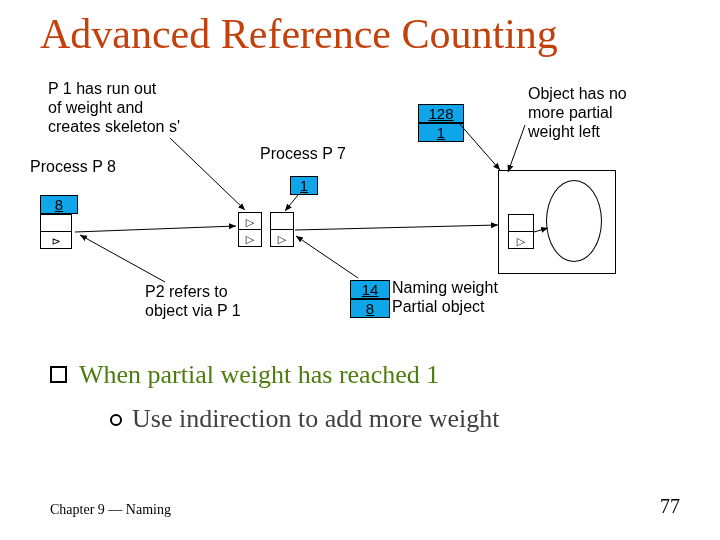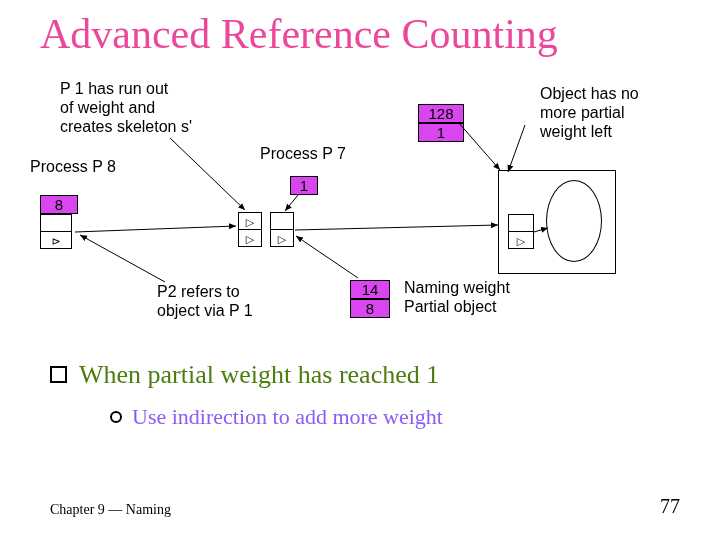--- a/index.html
+++ b/index.html
@@ -7,47 +7,47 @@
     width: 720px;
     height: 540px;
     font-family: Arial, Helvetica, sans-serif;
     background: #fff;
     position: relative;
     overflow: hidden;
   }
   .title {
     font-family: "Comic Sans MS", "Comic Sans", cursive;
     font-size: 42px;
-    color: #ec4899;
+    color: #c2410c;
     position: absolute;
     top: 10px;
     left: 40px;
     right: 20px;
   }
   .ann {
     position: absolute;
     font-size: 16px;
     line-height: 1.18;
     color: #000;
-    margin-left: 12px;
   }
   .lbl {
     position: absolute;
     font-size: 16px;
     color: #000;
   }
   .valbox {
     position: absolute;
     border: 1px solid #000;
-    background: #d946ef;
+    background: #0ea5e9;
     font-size: 15px;
     padding: 0 3px;
     line-height: 17px;
     height: 17px;
     text-align: center;
+    text-decoration: underline;
   }
   .stack {
     position: absolute;
     border: 1px solid #000;
     background: #fff;
   }
   .stack .row {
     border-top: 1px solid #000;
     font-size: 14px;
     line-height: 16px;
@@ -77,22 +77,22 @@
     width: 13px;
     height: 13px;
     border: 2px solid #000;
     margin-right: 12px;
     position: relative;
     top: 0px;
   }
   .sub {
     position: absolute;
     font-family: "Comic Sans MS", "Comic Sans", cursive;
-    font-size: 22px;
-    color: #8b5cf6;
+    font-size: 26px;
+    color: #404040;
   }
   .circ {
     display: inline-block;
     width: 8px;
     height: 8px;
     border: 2px solid #000;
     border-radius: 50%;
     margin-right: 10px;
     position: relative;
     top: -1px;

